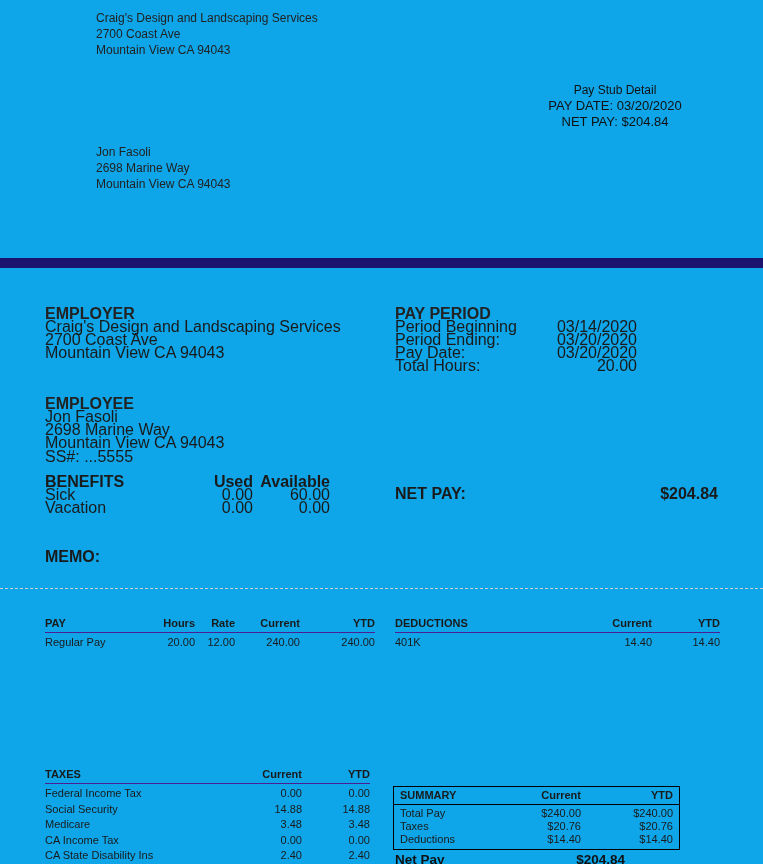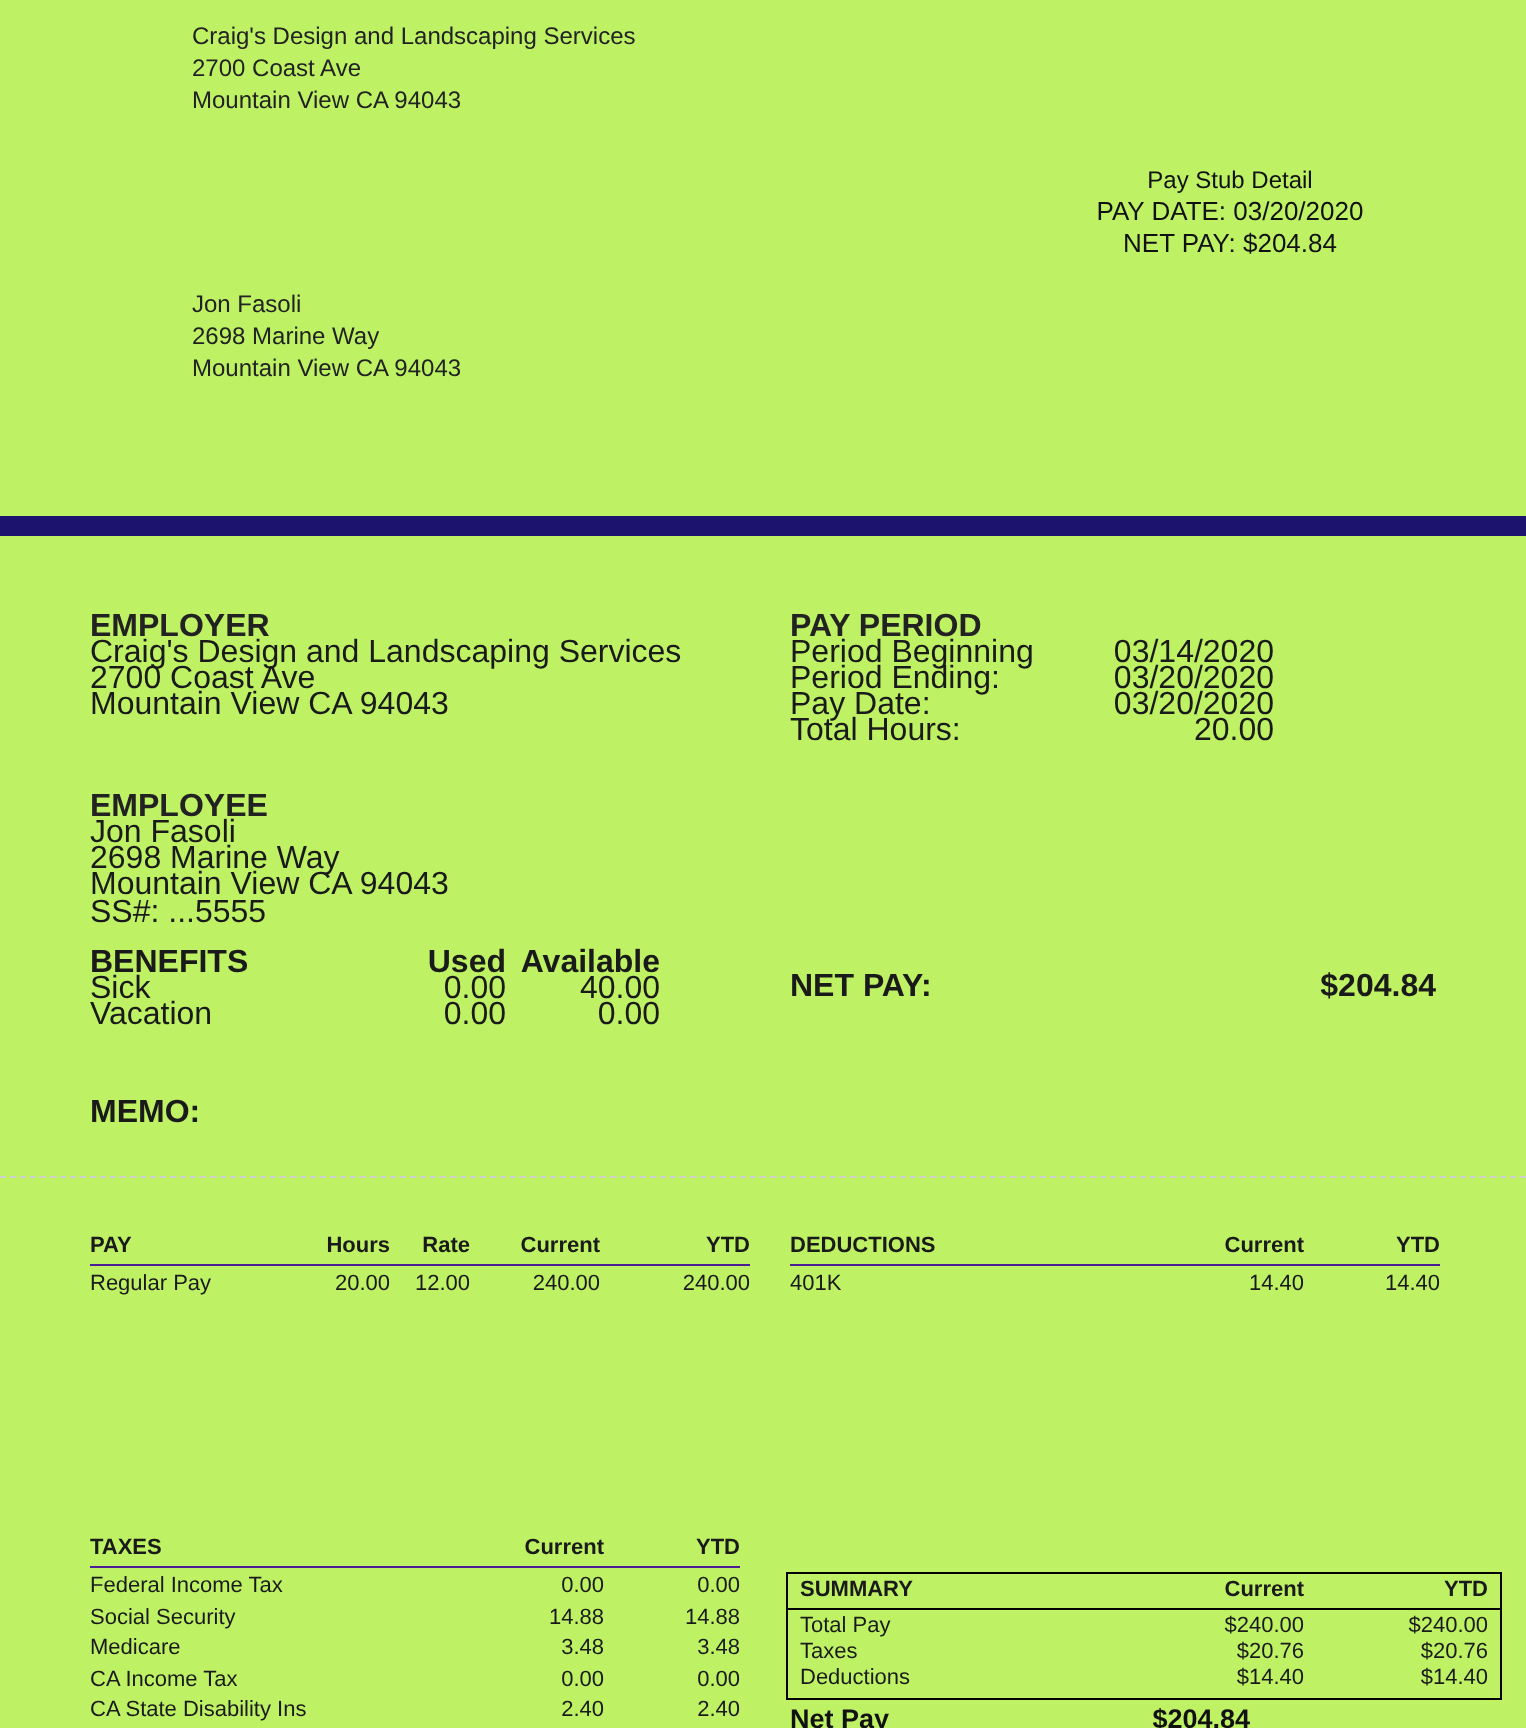--- a/index.html
+++ b/index.html
@@ -5,21 +5,21 @@
   * { margin: 0; padding: 0; box-sizing: border-box; }
   html, body { background: #ffffff; }
   body {
     font-family: "Liberation Sans", "DejaVu Sans", sans-serif;
     color: #1a1a1a;
   }
   .page {
     position: relative;
     width: 763px;
     height: 864px;
-    background: #bef264;
+    background: #0ea5e9;
     overflow: hidden;
   }
 
   
   .company-block {
     position: absolute; left: 96px; top: 10px;
     font-size: 12px; line-height: 16px; color: #222;
   }
   .paystub-block {
     position: absolute; left: 467px; top: 83px; width: 296px;
@@ -89,21 +89,21 @@
   .ded-tbl .c-name { flex: 1 1 auto; }
   .ded-tbl .c-cur { width: 80px; text-align: right; }
   .ded-tbl .c-ytd { width: 68px; text-align: right; }
 
   .tax-tbl { left: 45px; top: 768px; width: 325px; }
   .tax-tbl .c-name { flex: 1 1 auto; }
   .tax-tbl .c-cur { width: 80px; text-align: right; }
   .tax-tbl .c-ytd { width: 68px; text-align: right; }
 
   .summary-box {
-    position: absolute; left: 393px; top: 786px; width: 358px;
+    position: absolute; left: 393px; top: 786px; width: 287px;
     border: 1px solid #000; font-size: 11px;
   }
   .summary-box .thead {
     display: flex; font-weight: bold;
     border-bottom: 1px solid #000; padding: 2px 6px 3px 6px;
   }
   .summary-box .tbody { padding: 2px 6px 3px 6px; }
   .summary-box .trow { display: flex; line-height: 13px; }
   .summary-box .c-name { flex: 1 1 auto; }
   .summary-box .c-cur { width: 95px; text-align: right; }
@@ -178,21 +178,21 @@
 
   <div class="sec benefits-block">
     <div class="bene-row bene-head">
       <span class="c-name">BENEFITS</span>
       <span class="c-used">Used</span>
       <span class="c-avail">Available</span>
     </div>
     <div class="bene-row">
       <span class="c-name">Sick</span>
       <span class="c-used">0.00</span>
-      <span class="c-avail">40.00</span>
+      <span class="c-avail">60.00</span>
     </div>
     <div class="bene-row">
       <span class="c-name">Vacation</span>
       <span class="c-used">0.00</span>
       <span class="c-avail">0.00</span>
     </div>
   </div>
 
   <div class="sec netpay-row">
     <span>NET PAY:</span>

